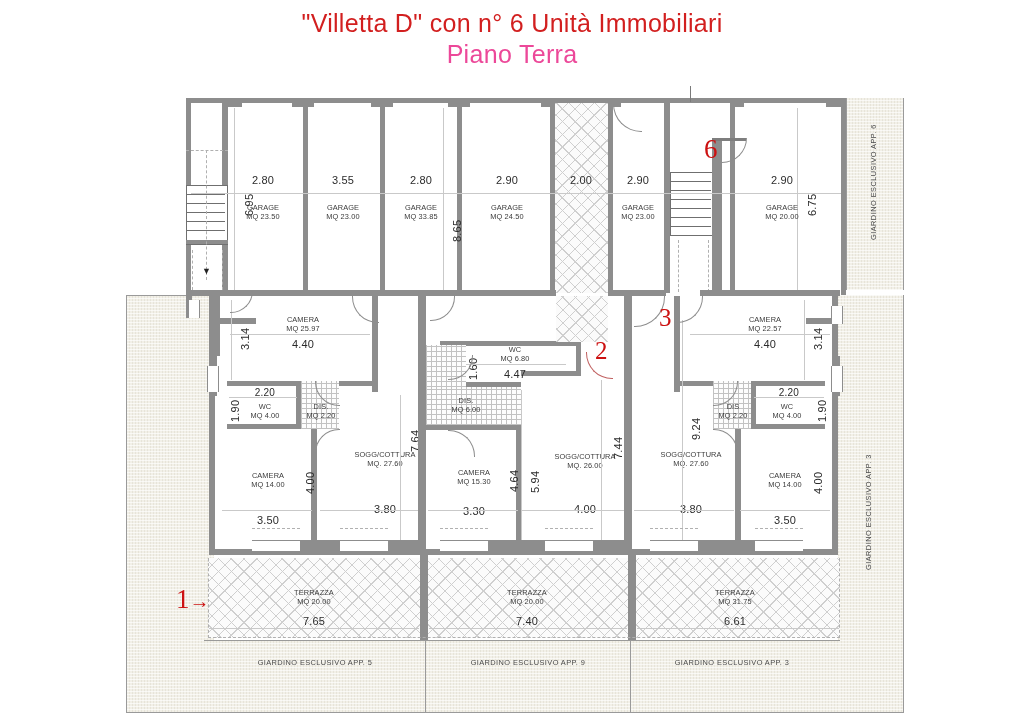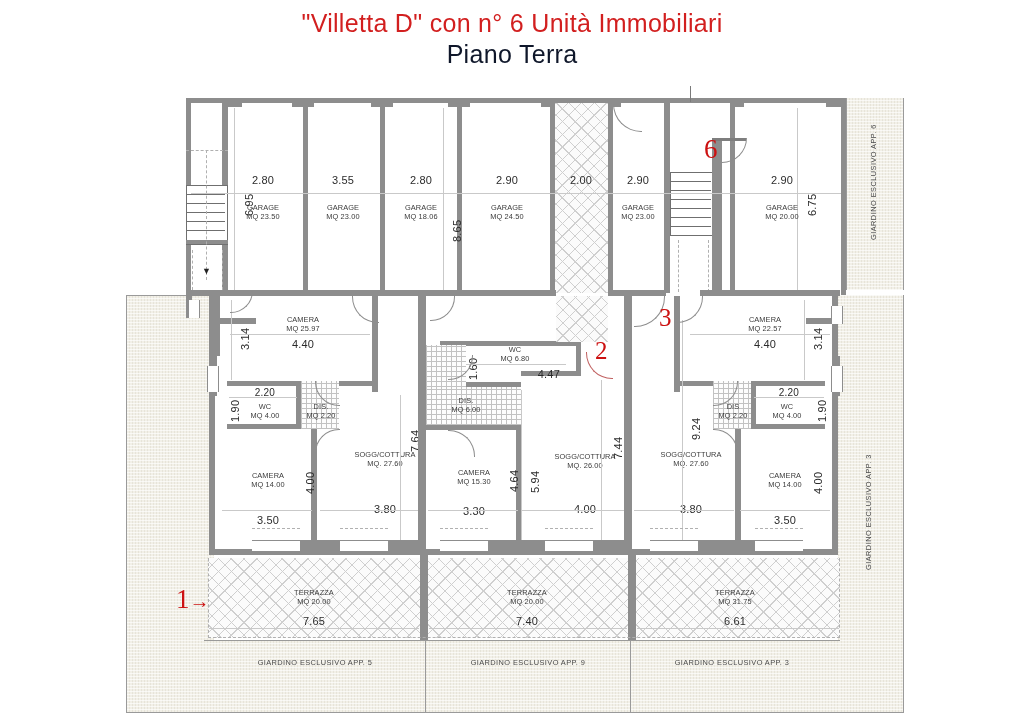--- a/index.html
+++ b/index.html
@@ -6,21 +6,21 @@
   body{
     width:1024px;height:724px;position:relative;overflow:hidden;
     font-family:"Liberation Sans", sans-serif;
     color:#1a1a1a;
   }
   #stage{position:absolute;left:0;top:0;width:1024px;height:724px;}
 
   
   .title-block{position:absolute;left:0;top:8px;width:1024px;text-align:center;}
   .title-l1{font-size:25px;color:#d21f1f;letter-spacing:.3px;line-height:30px;}
-  .title-l2{font-size:25px;color:#0f172a;letter-spacing:.3px;line-height:32px;}
+  .title-l2{font-size:25px;color:#ec4899;letter-spacing:.3px;line-height:32px;}
 
   
   .wall{position:absolute;background:#8d8d8d;}
   .room{position:absolute;background:#ffffff;}
   .thin{position:absolute;background:#b9b9b9;}
   .dimline{position:absolute;background:#c9c9c9;height:1px;}
   .vdimline{position:absolute;background:#c9c9c9;width:1px;}
   .dash-h{position:absolute;border-top:1px dashed #b0b0b0;}
   .dash-v{position:absolute;border-left:1px dashed #b0b0b0;}
 
@@ -180,21 +180,21 @@
   <div class="lbl" style="left:233px;top:203px;width:60px;">
     <span>GARAGE</span><br>
     <span>MQ 23.50</span>
   </div>
   <div class="lbl" style="left:313px;top:203px;width:60px;">
     <span>GARAGE</span><br>
     <span>MQ 23.00</span>
   </div>
   <div class="lbl" style="left:391px;top:203px;width:60px;">
     <span>GARAGE</span><br>
-    <span>MQ 18.06</span>
+    <span>MQ 33.85</span>
   </div>
   <div class="lbl" style="left:477px;top:203px;width:60px;">
     <span>GARAGE</span><br>
     <span>MQ 24.50</span>
   </div>
   <div class="lbl" style="left:608px;top:203px;width:60px;">
     <span>GARAGE</span><br>
     <span>MQ 23.00</span>
   </div>
   <div class="lbl" style="left:752px;top:203px;width:60px;">
@@ -275,21 +275,21 @@
   <div class="wall" style="left:426px;top:425px;width:95px;height:5px;"></div>
   <div class="wall" style="left:516px;top:430px;width:6px;height:119px;"></div>
 
   <div class="grid-tile" style="left:426px;top:345px;width:40px;height:42px;"></div>
   <div class="grid-tile" style="left:426px;top:387px;width:95px;height:38px;"></div>
 
   <div class="lbl" style="left:470px;top:345px;width:90px;">
     <span>WC</span><br>
     <span>MQ 6.80</span>
   </div>
-  <div class="dim" style="left:470px;top:368px;width:90px;text-align:right;">4.47</div>
+  <div class="dim" style="left:470px;top:368px;width:90px;">4.47</div>
   <div class="vdim" style="left:467px;top:380px;">1.60</div>
   <div class="dimline" style="left:466px;top:364px;width:100px;"></div>
 
   <div class="lbl" style="left:430px;top:396px;width:72px;">
     <span>DIS.</span><br>
     <span>MQ 6.00</span>
   </div>
 
   <div class="lbl" style="left:434px;top:468px;width:80px;">
     <span>CAMERA</span><br>

